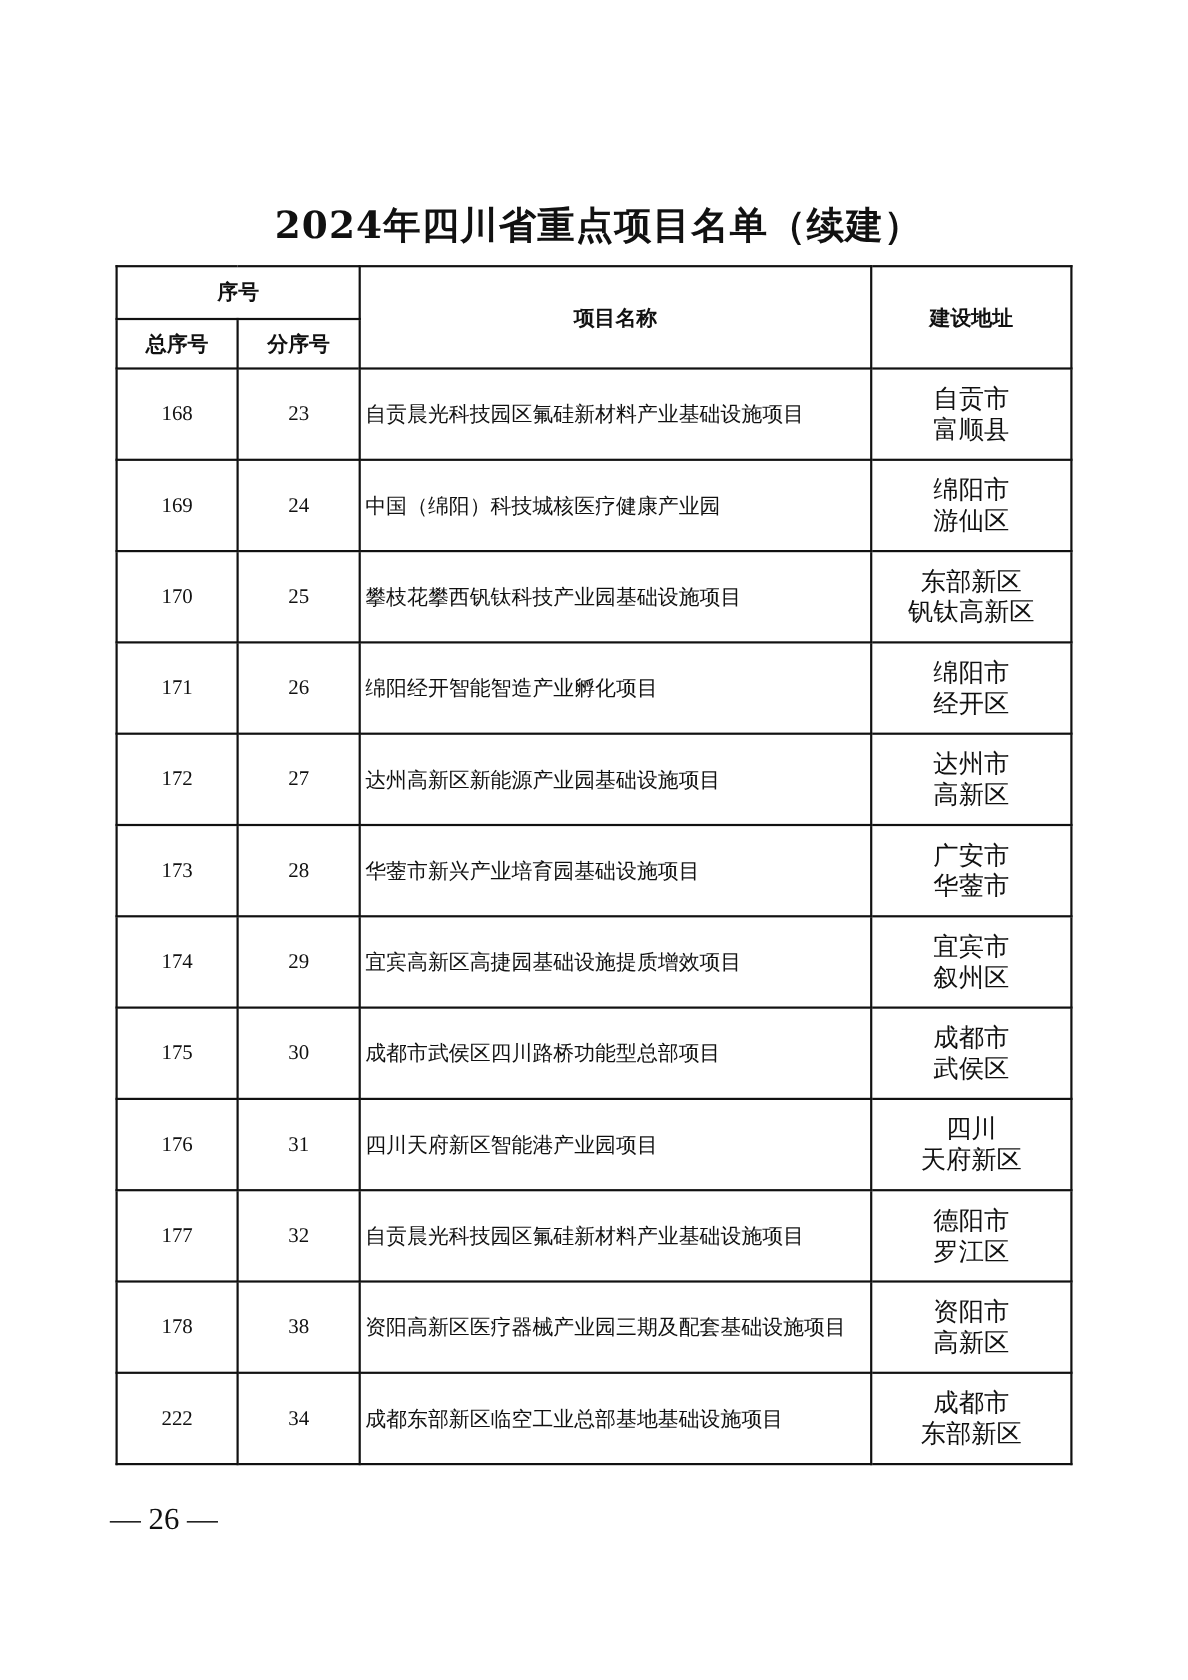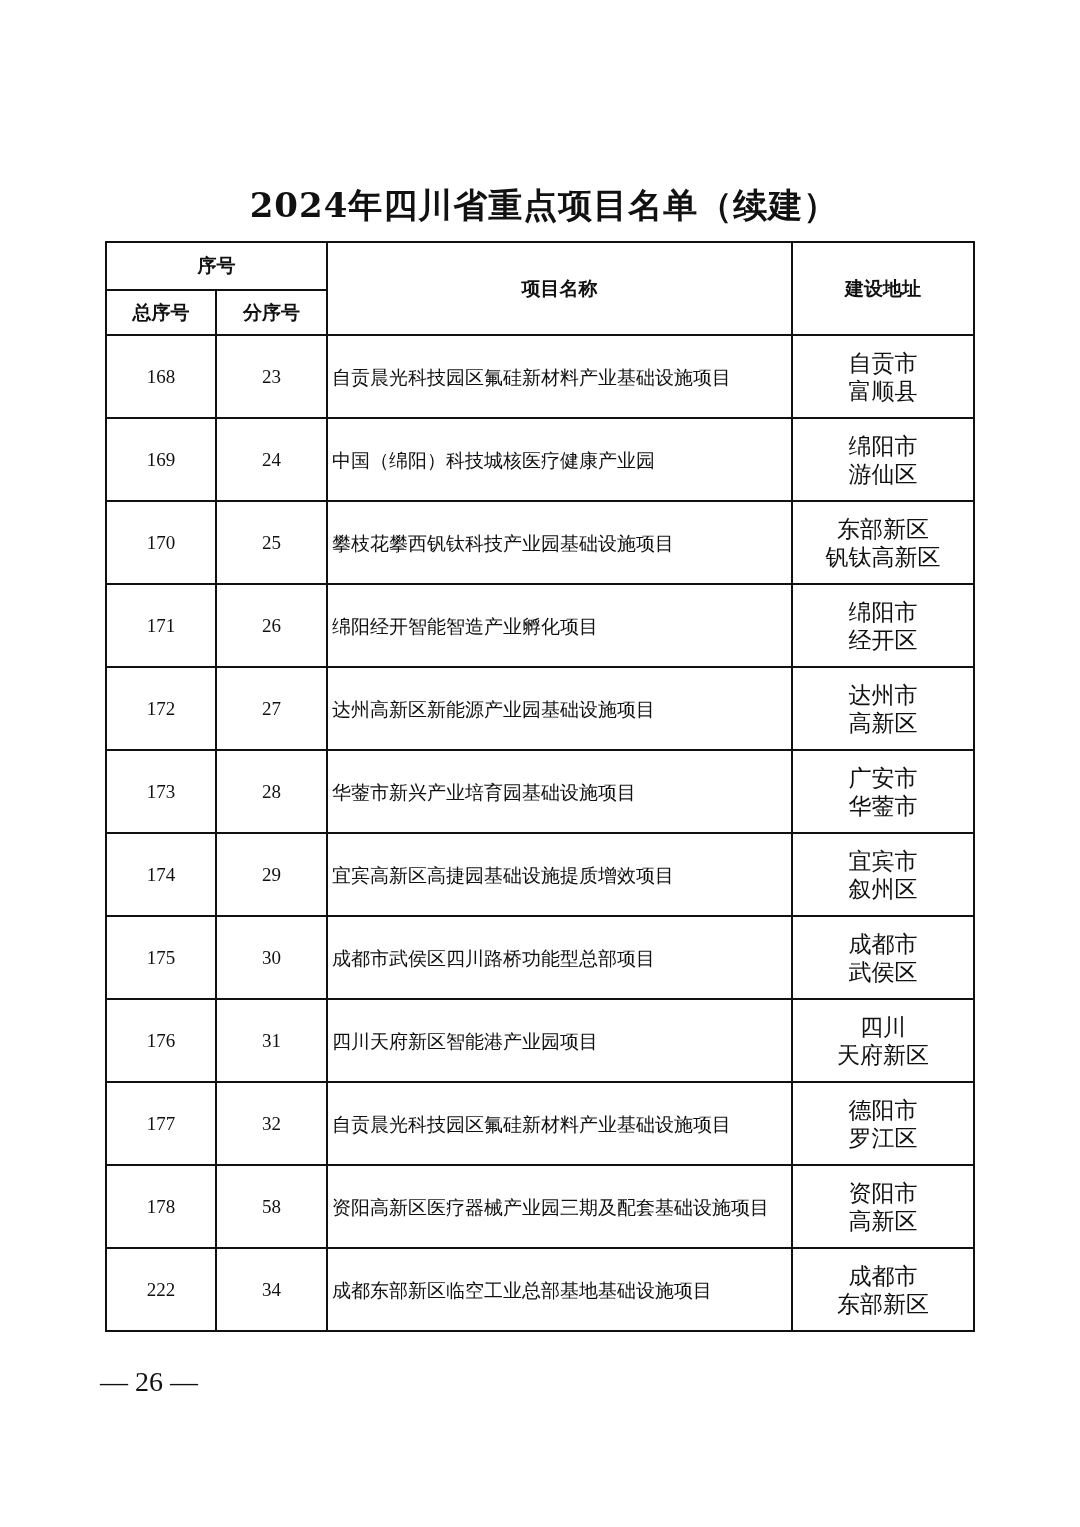--- a/index.html
+++ b/index.html
@@ -131,21 +131,21 @@
         <td class="num">177</td>
         <td class="num">32</td>
         <td class="name">自贡晨光科技园区氟硅新材料产业基础设施项目</td>
         <td class="loc">
           <div>德阳市</div>
           <div>罗江区</div>
         </td>
       </tr>
     <tr>
         <td class="num">178</td>
-        <td class="num">58</td>
+        <td class="num">38</td>
         <td class="name">资阳高新区医疗器械产业园三期及配套基础设施项目</td>
         <td class="loc">
           <div>资阳市</div>
           <div>高新区</div>
         </td>
       </tr>
     <tr>
         <td class="num">222</td>
         <td class="num">34</td>
         <td class="name">成都东部新区临空工业总部基地基础设施项目</td>

